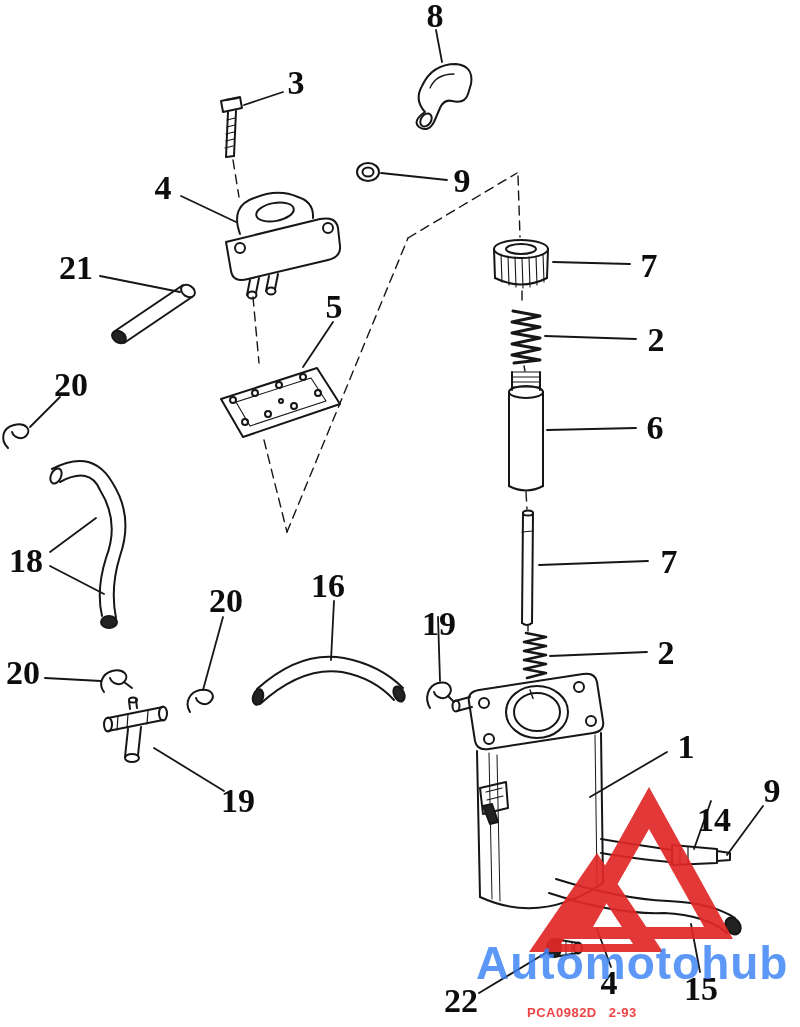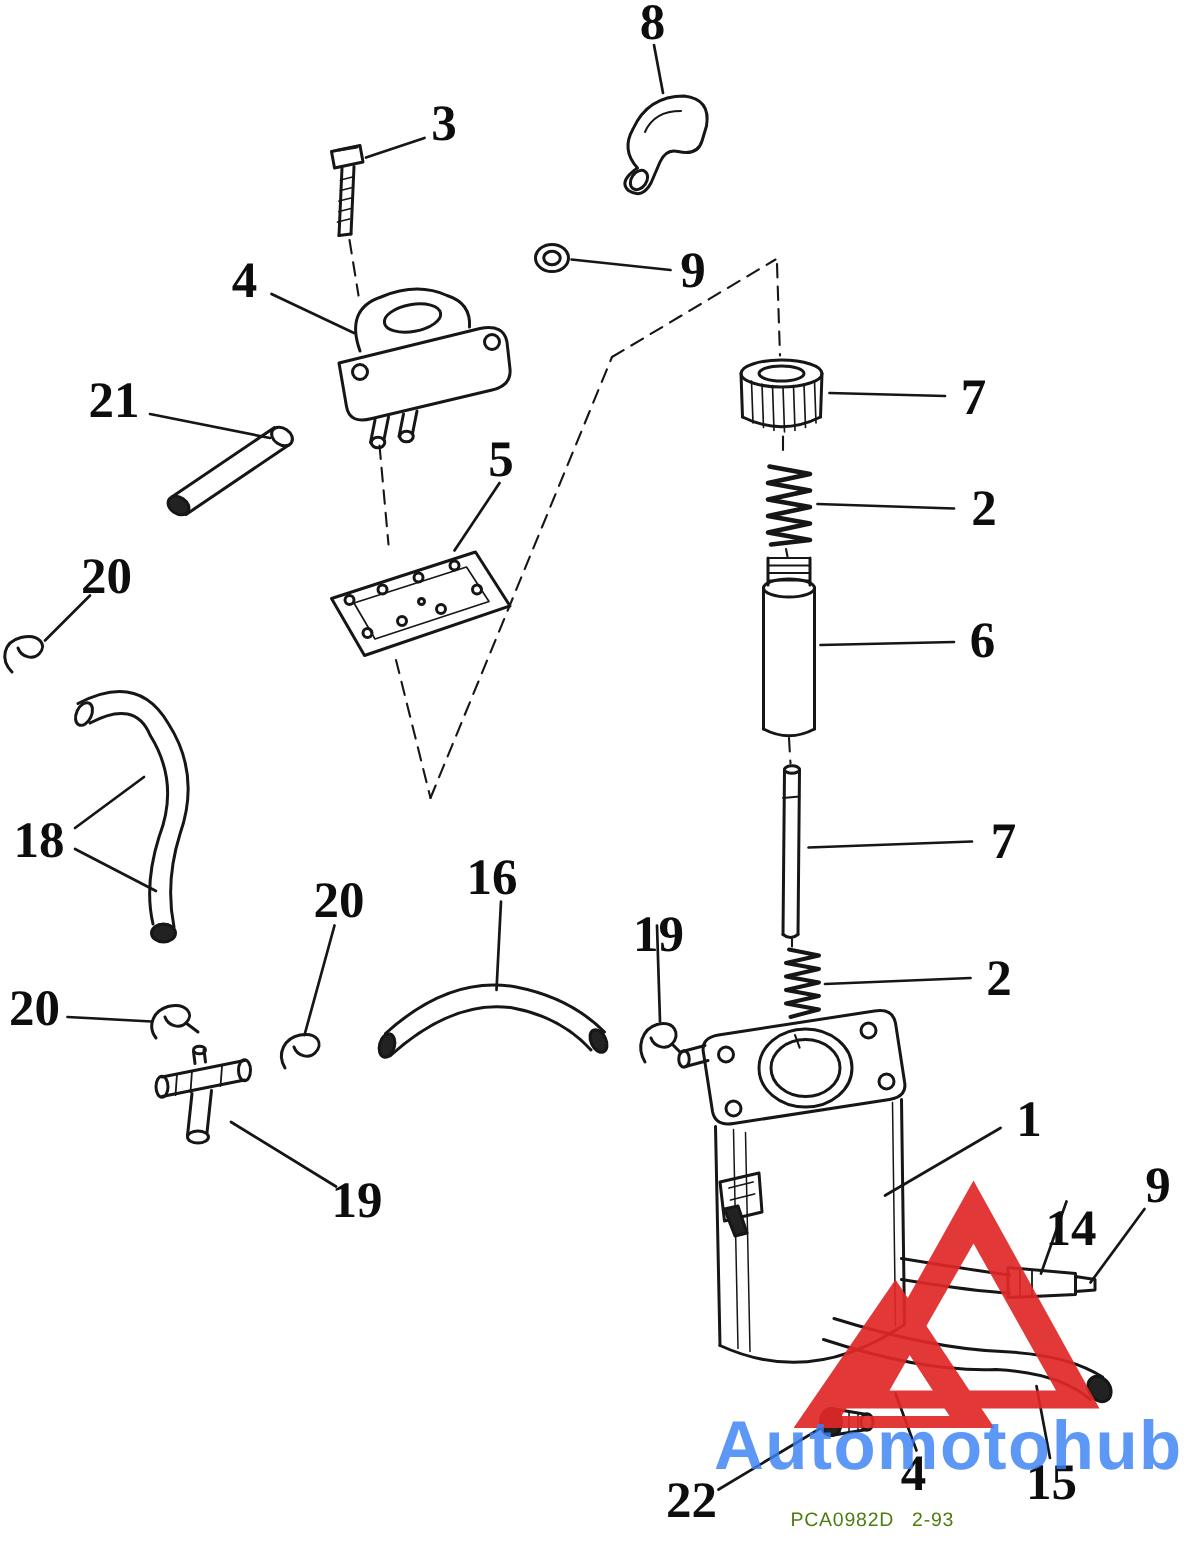--- a/index.html
+++ b/index.html
@@ -13,22 +13,22 @@
     font-family:"Liberation Serif",serif;font-weight:700;font-size:34px;
     color:#0d0d0d;line-height:1;white-space:nowrap;
   }
   .watermark-text{
     position:absolute;left:476px;top:936px;
     font-family:"Liberation Sans",sans-serif;font-weight:700;font-size:46px;
     color:#3b82f6;opacity:.82;letter-spacing:1px;white-space:nowrap;
   }
   .footer-code{
     position:absolute;left:527px;top:1005px;
-    font-family:"Liberation Sans",sans-serif;font-weight:400;font-size:13px;
-    color:#4d7c0f;letter-spacing:.5px;white-space:nowrap;
+    font-family:"Liberation Sans",sans-serif;font-weight:700;font-size:13px;
+    color:#ef4444;letter-spacing:.5px;white-space:nowrap;
   }
   .footer-code .date{margin-left:12px;}
 </style>
 </head>
 <body>
 
 <div class="stage">
 
   <svg width="800" height="1027" viewBox="0 0 800 1027">
     <g stroke="#161616" stroke-width="2" fill="none" stroke-linecap="round" stroke-linejoin="round">

